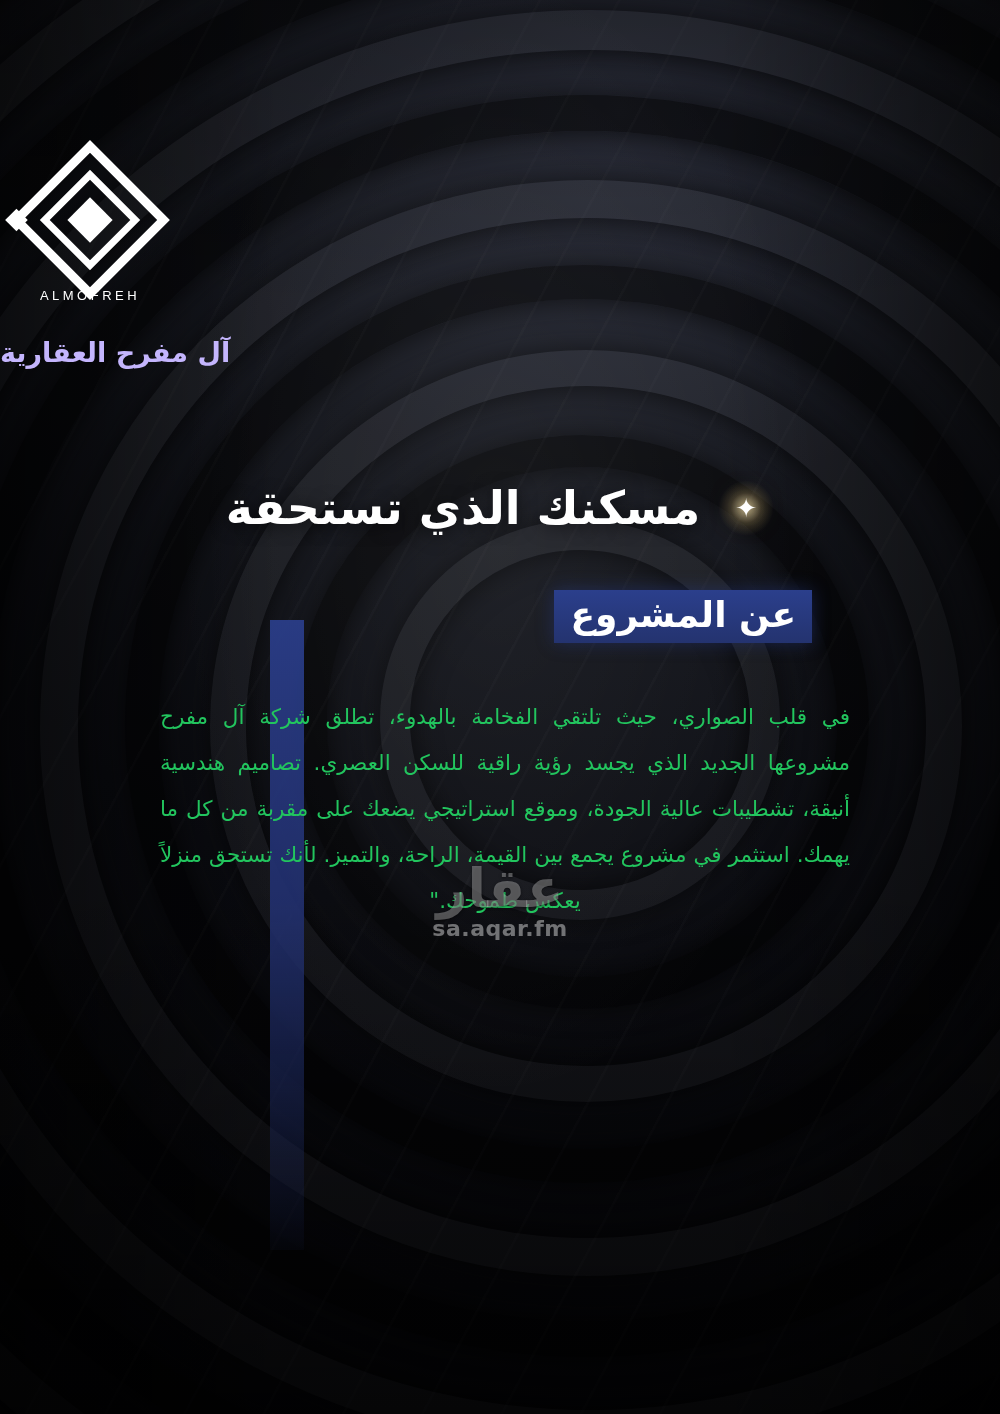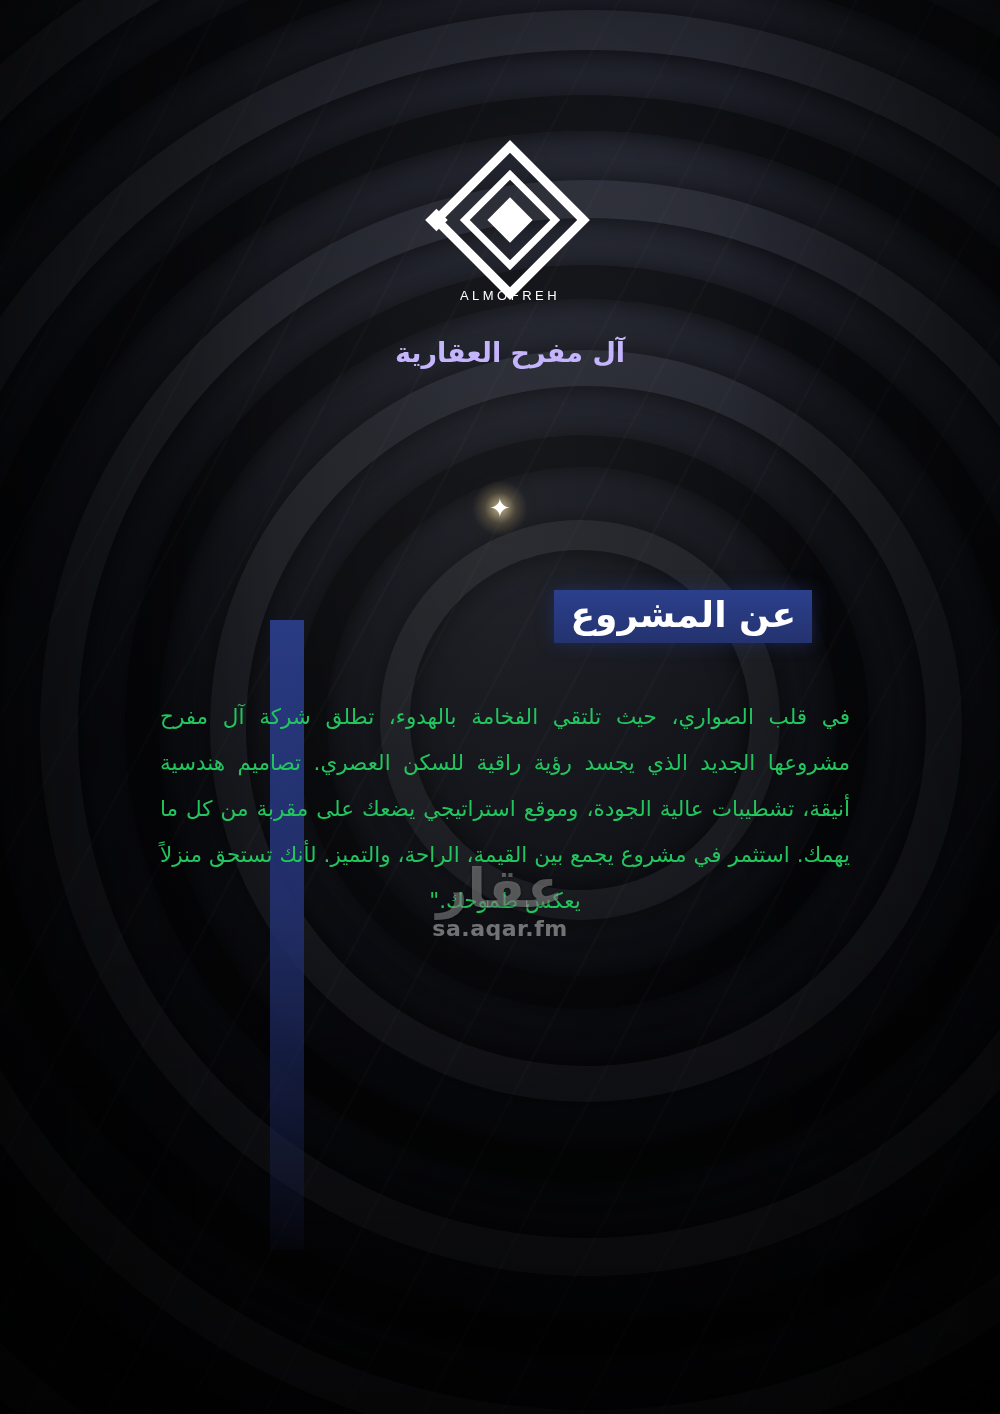--- a/index.html
+++ b/index.html
@@ -75,22 +75,21 @@
     filter: blur(0.4px);
     opacity: .92;
   }
 
   
   .logo-block {
     position: absolute;
     top: 140px;
     left: 0;
     right: 0;
-    text-align: center;
-    margin-left: 20px;
+    text-align: left;
   }
   .logo-mark {
     display: inline-block;
     width: 180px;
     height: 175px;
     position: relative;
   }
   .logo-sub {
     margin-top: 18px;
     color: #c4b5fd;
@@ -233,20 +232,21 @@
         <text x="90" y="160" text-anchor="middle" fill="#ffffff" font-family="'Liberation Sans', sans-serif" font-size="13" letter-spacing="3.5">ALMOFREH</text>
       </svg>
     </div>
     <div class="logo-sub">آل مفرح العقارية</div>
   </div>
 
   <div class="headline-row">
     <div class="spark">
       <div class="spark-glyph">✦</div>
     </div>
+    <div class="headline">مسكنك الذي تستحقة</div>
   </div>
 
   <div class="section-title-wrap">
     <span class="section-title">عن المشروع</span>
   </div>
 
   <p class="body-text">في قلب الصواري، حيث تلتقي الفخامة بالهدوء، تطلق شركة آل مفرح مشروعها الجديد الذي يجسد رؤية راقية للسكن العصري. تصاميم هندسية أنيقة، تشطيبات عالية الجودة، وموقع استراتيجي يضعك على مقربة من كل ما يهمك. استثمر في مشروع يجمع بين القيمة، الراحة، والتميز. لأنك تستحق منزلاً يعكس طموحك."</p>
 
   <div class="watermark">
     <div class="wm-logo">عقار</div>

